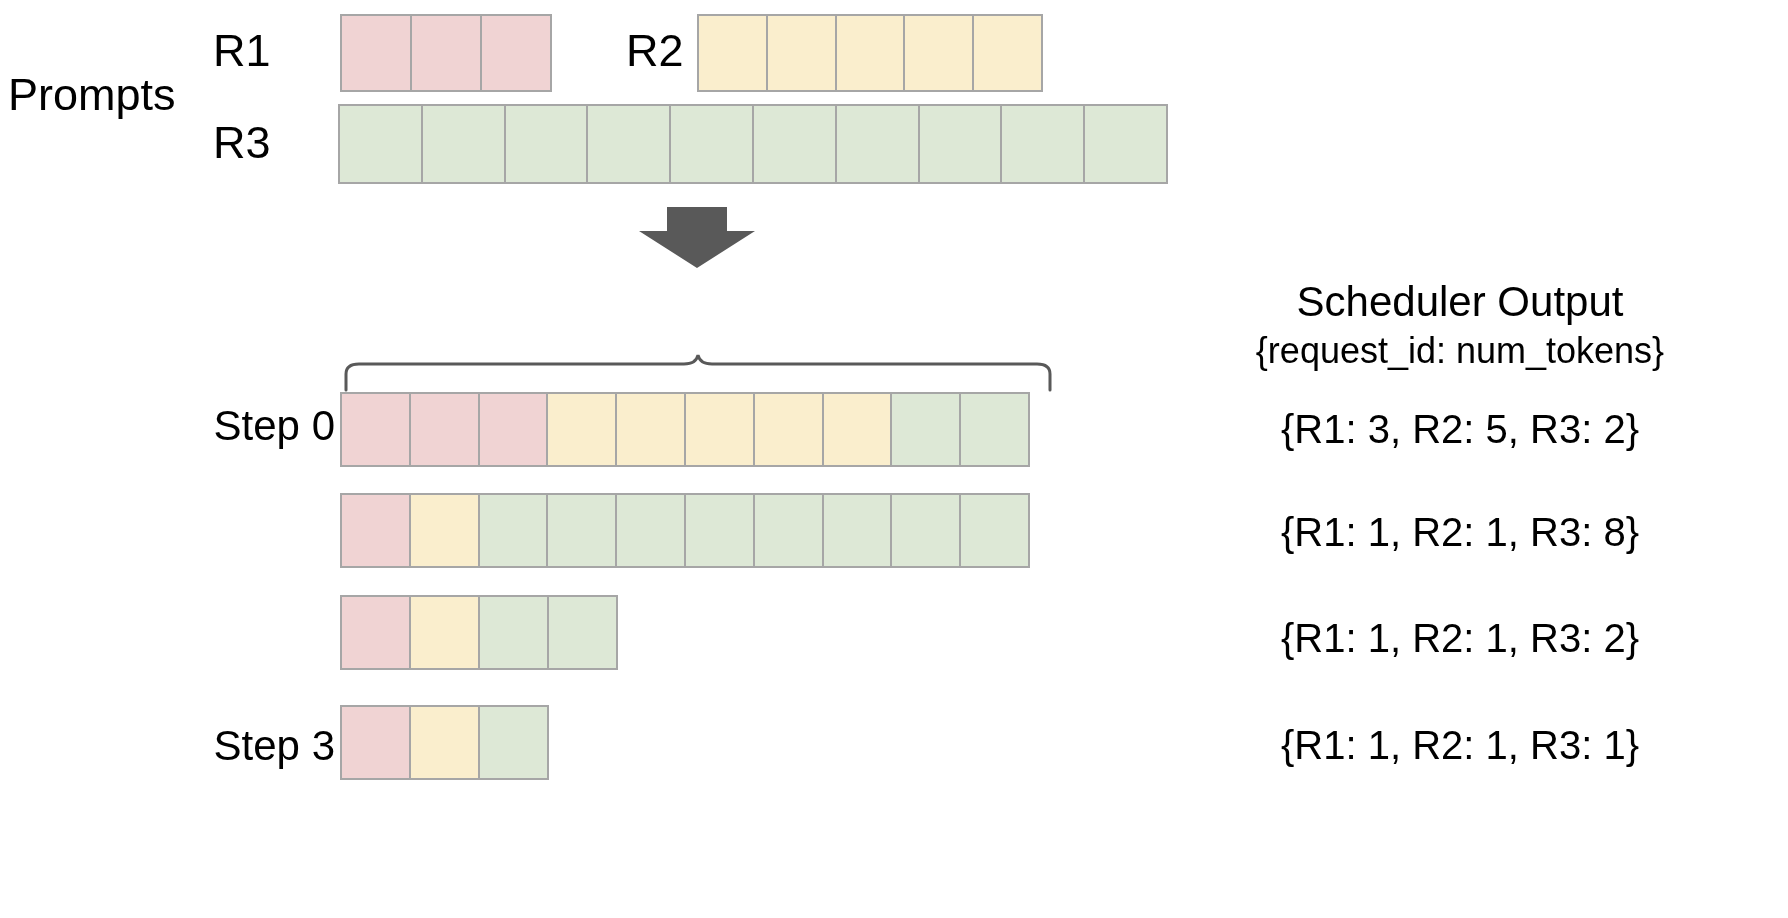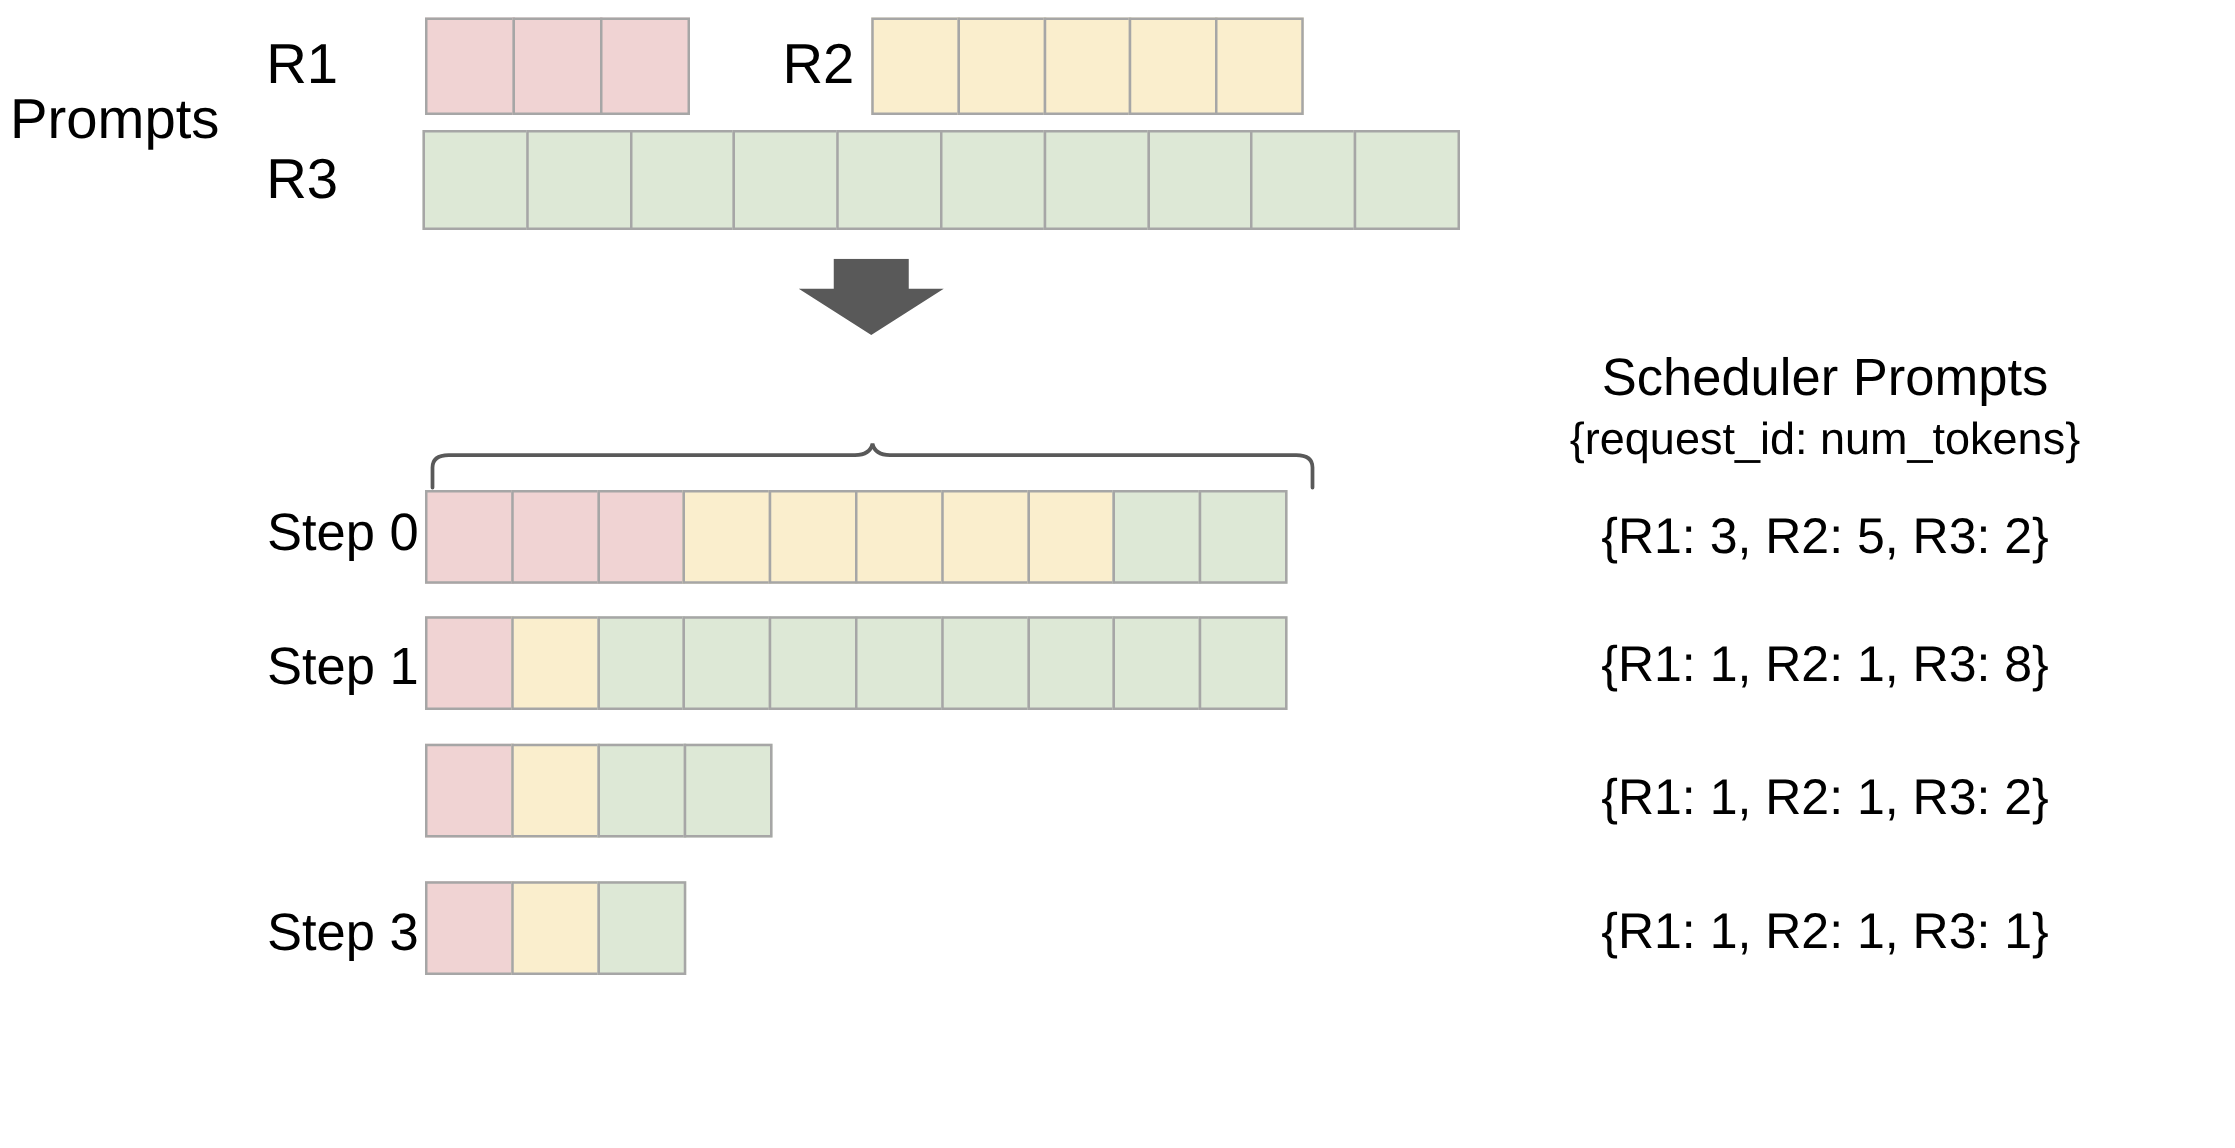--- a/index.html
+++ b/index.html
@@ -154,21 +154,20 @@
       <div class="cell c-yellow" style="flex: 0 0 10%;"></div>
       <div class="cell c-yellow" style="flex: 0 0 10%;"></div>
       <div class="cell c-yellow" style="flex: 0 0 10%;"></div>
       <div class="cell c-yellow" style="flex: 0 0 10%;"></div>
       <div class="cell c-yellow" style="flex: 0 0 10%;"></div>
       <div class="cell c-green" style="flex: 0 0 10%;"></div>
       <div class="cell c-green" style="flex: 0 0 10%;"></div>
     </div>
   <div class="lbl lbl-out" style="top:409px;">{R1: 3, R2: 5, R3: 2}</div>
 
-  <div class="lbl lbl-step" style="left:75px; top:512px;">Step 1</div>
   <div class="row" id="step-row-1" style="left:340px; top:493px; width:708px; height:75px;">
       <div class="cell c-pink" style="flex: 0 0 10%;"></div>
       <div class="cell c-yellow" style="flex: 0 0 10%;"></div>
       <div class="cell c-green" style="flex: 0 0 10%;"></div>
       <div class="cell c-green" style="flex: 0 0 10%;"></div>
       <div class="cell c-green" style="flex: 0 0 10%;"></div>
       <div class="cell c-green" style="flex: 0 0 10%;"></div>
       <div class="cell c-green" style="flex: 0 0 10%;"></div>
       <div class="cell c-green" style="flex: 0 0 10%;"></div>
       <div class="cell c-green" style="flex: 0 0 10%;"></div>
@@ -185,16 +184,16 @@
   <div class="lbl lbl-out" style="top:618px;">{R1: 1, R2: 1, R3: 2}</div>
 
   <div class="lbl lbl-step" style="left:75px; top:725px;">Step 3</div>
   <div class="row" id="step-row-3" style="left:340px; top:705px; width:213px; height:75px;">
       <div class="cell c-pink" style="flex: 0 0 33.3333%;"></div>
       <div class="cell c-yellow" style="flex: 0 0 33.3333%;"></div>
       <div class="cell c-green" style="flex: 0 0 33.3333%;"></div>
     </div>
   <div class="lbl lbl-out" style="top:725px;">{R1: 1, R2: 1, R3: 1}</div>
 
-  <div class="lbl lbl-sched-title">Scheduler Prompts</div>
+  <div class="lbl lbl-sched-title">Scheduler Output</div>
   <div class="lbl lbl-sched-sub">{request_id: num_tokens}</div>
 
 </div>
 
 </body></html>

